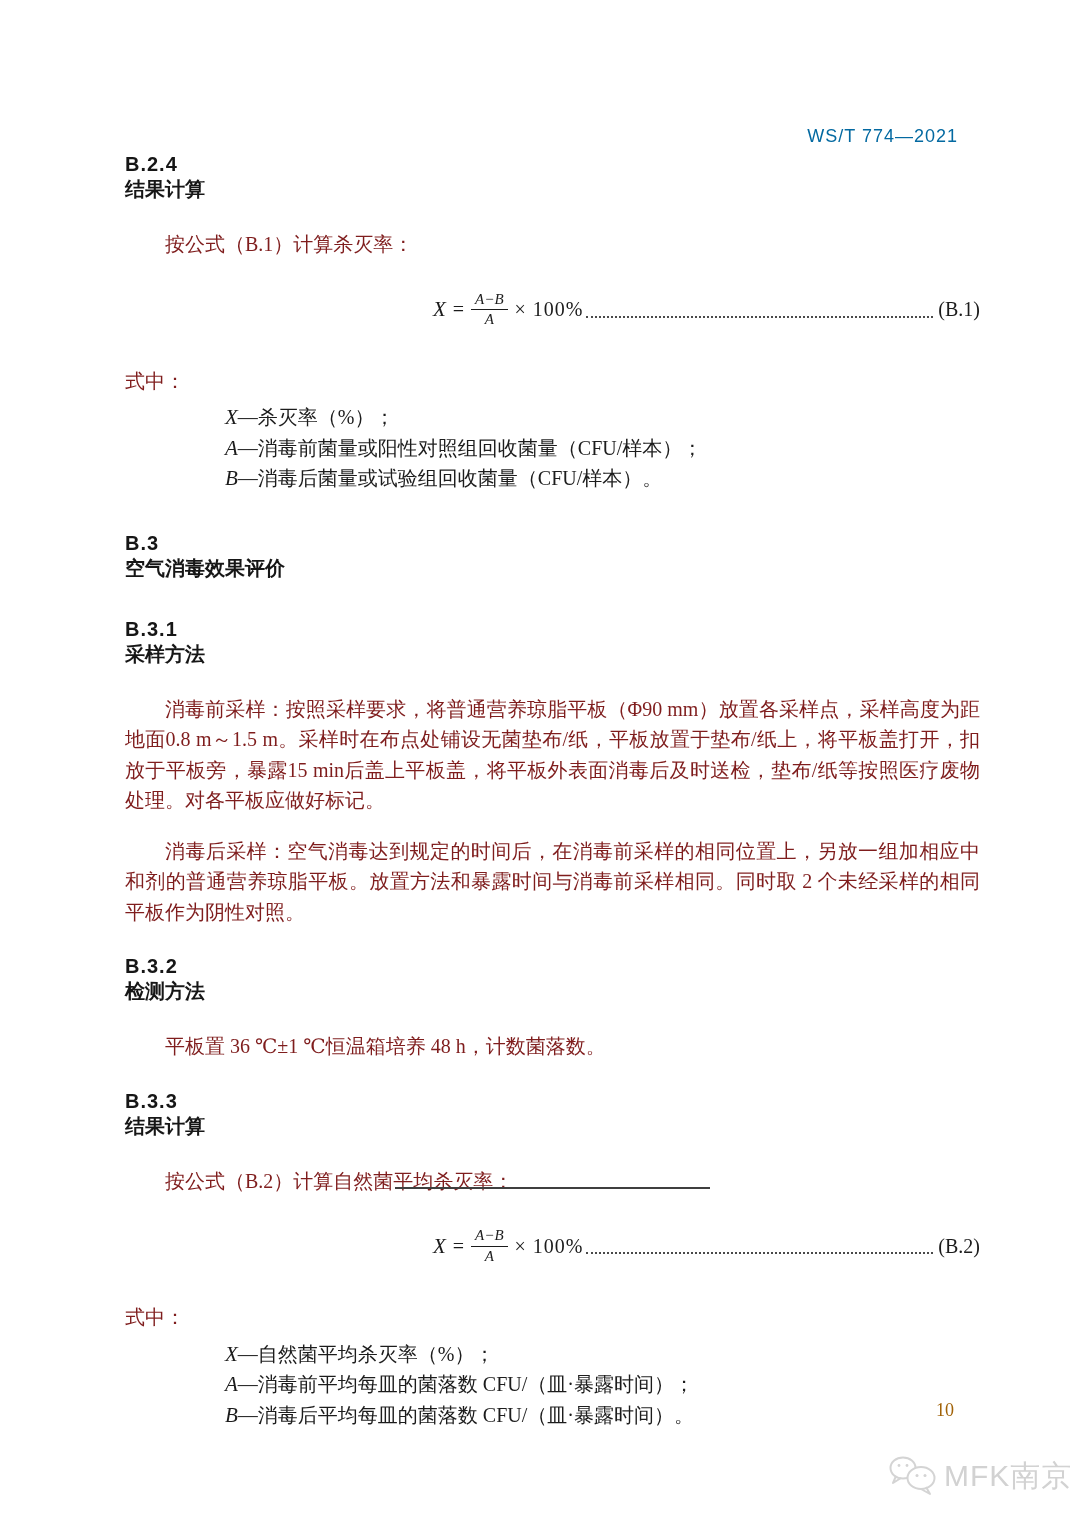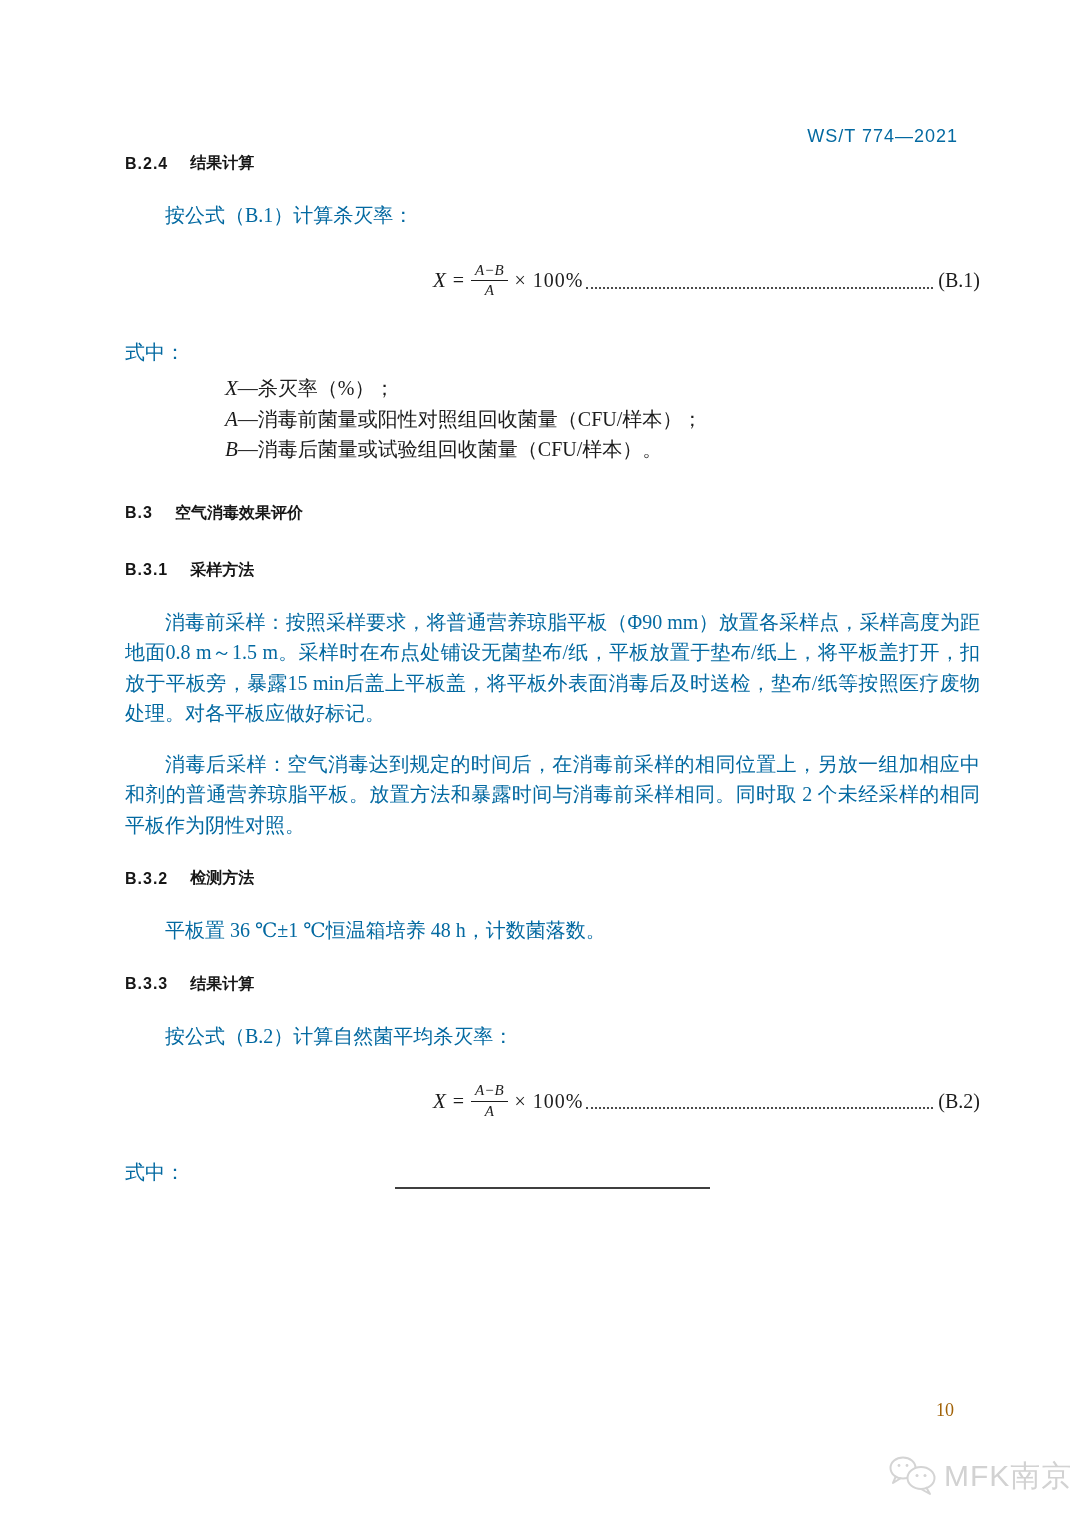--- a/index.html
+++ b/index.html
@@ -27,32 +27,33 @@
     text-align: right;
     padding-right: 22px;
     font-family: "Liberation Sans", "DejaVu Sans", sans-serif;
     font-size: 18px;
     letter-spacing: 1px;
     color: #0369a1;
   }
   .heading {
     font-family: "Liberation Sans", "DejaVu Sans", sans-serif;
     font-weight: bold;
-    font-size: 16px;
+    font-size: 20px;
     color: #161616;
     display: flex;
-    align-items: center;
+    align-items: flex-start;
+    flex-direction: column;
   }
   .heading .h-num { margin-right: 22px; letter-spacing: 1px; }
   .h-b24 { margin-top: 6px; }
   .para {
     font-size: 20px;
     line-height: 30.5px;
     text-align: justify;
-    color: #0369a1;
+    color: #7f1d1d;
   }
   .indent2 { text-indent: 2em; }
   .intro { margin-top: 26px; }
   
   .formula-row {
     display: flex;
     align-items: center;
     margin-top: 24px;
     height: 52px;
     font-size: 20px;
@@ -208,20 +209,25 @@
           <span class="num">A−B</span>
           <span class="den">A</span>
         </span>
         <span class="f-times">× 100%</span>
       </span>
       <span class="leader"></span>
       <span class="f-label">(B.2)</span>
     </div>
 
     <div class="para where-label">式中：</div>
+    <div class="where-list">
+      <div class="where-item"><span class="w-var">X</span><span>—自然菌平均杀灭率（%）；</span></div>
+      <div class="where-item"><span class="w-var">A</span><span>—消毒前平均每皿的菌落数 CFU/（皿·暴露时间）；</span></div>
+      <div class="where-item"><span class="w-var">B</span><span>—消毒后平均每皿的菌落数 CFU/（皿·暴露时间）。</span></div>
+    </div>
 
   </div>
 
   <div class="end-rule"></div>
 
   <div class="page-number">10</div>
 
   <div class="watermark">
     <span class="wm-icon">
       <svg width="52" height="42" viewBox="0 0 52 42" fill="none" xmlns="http://www.w3.org/2000/svg">

